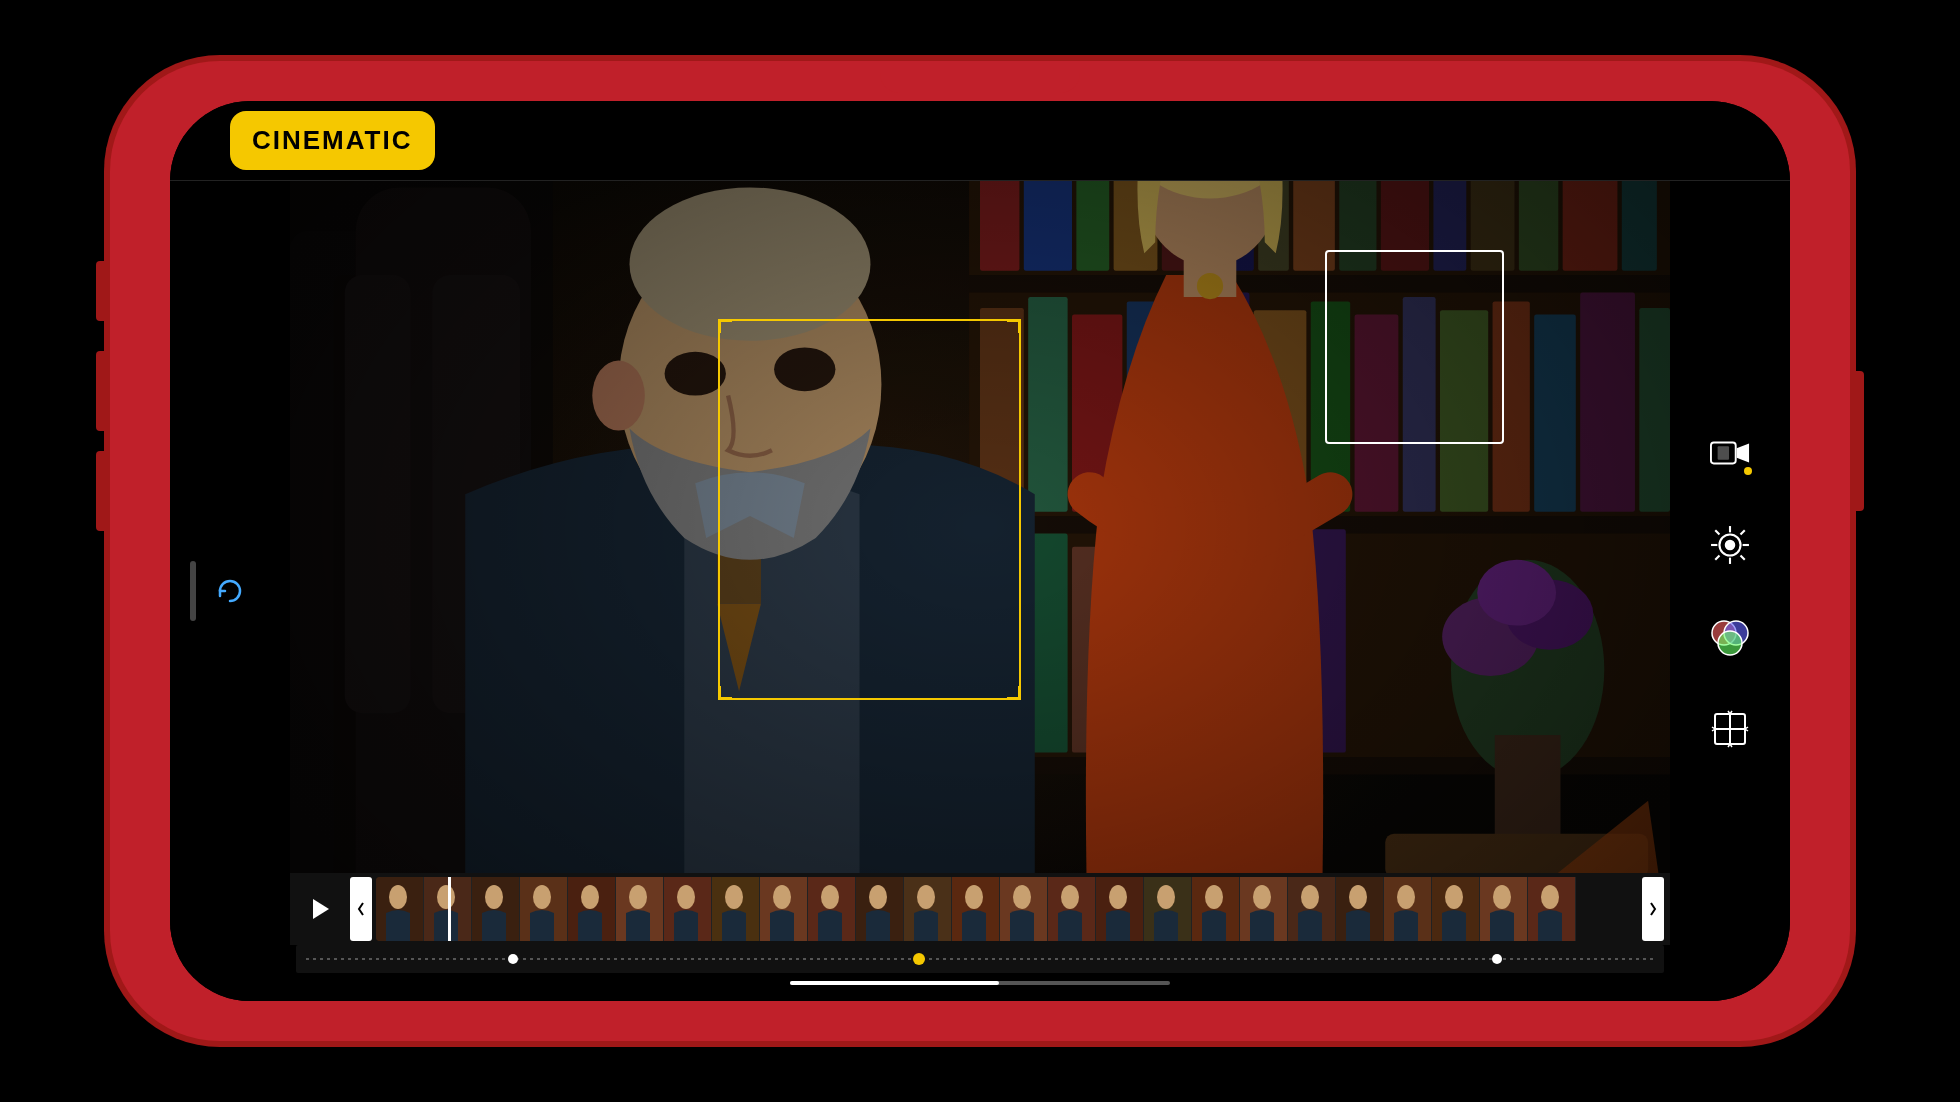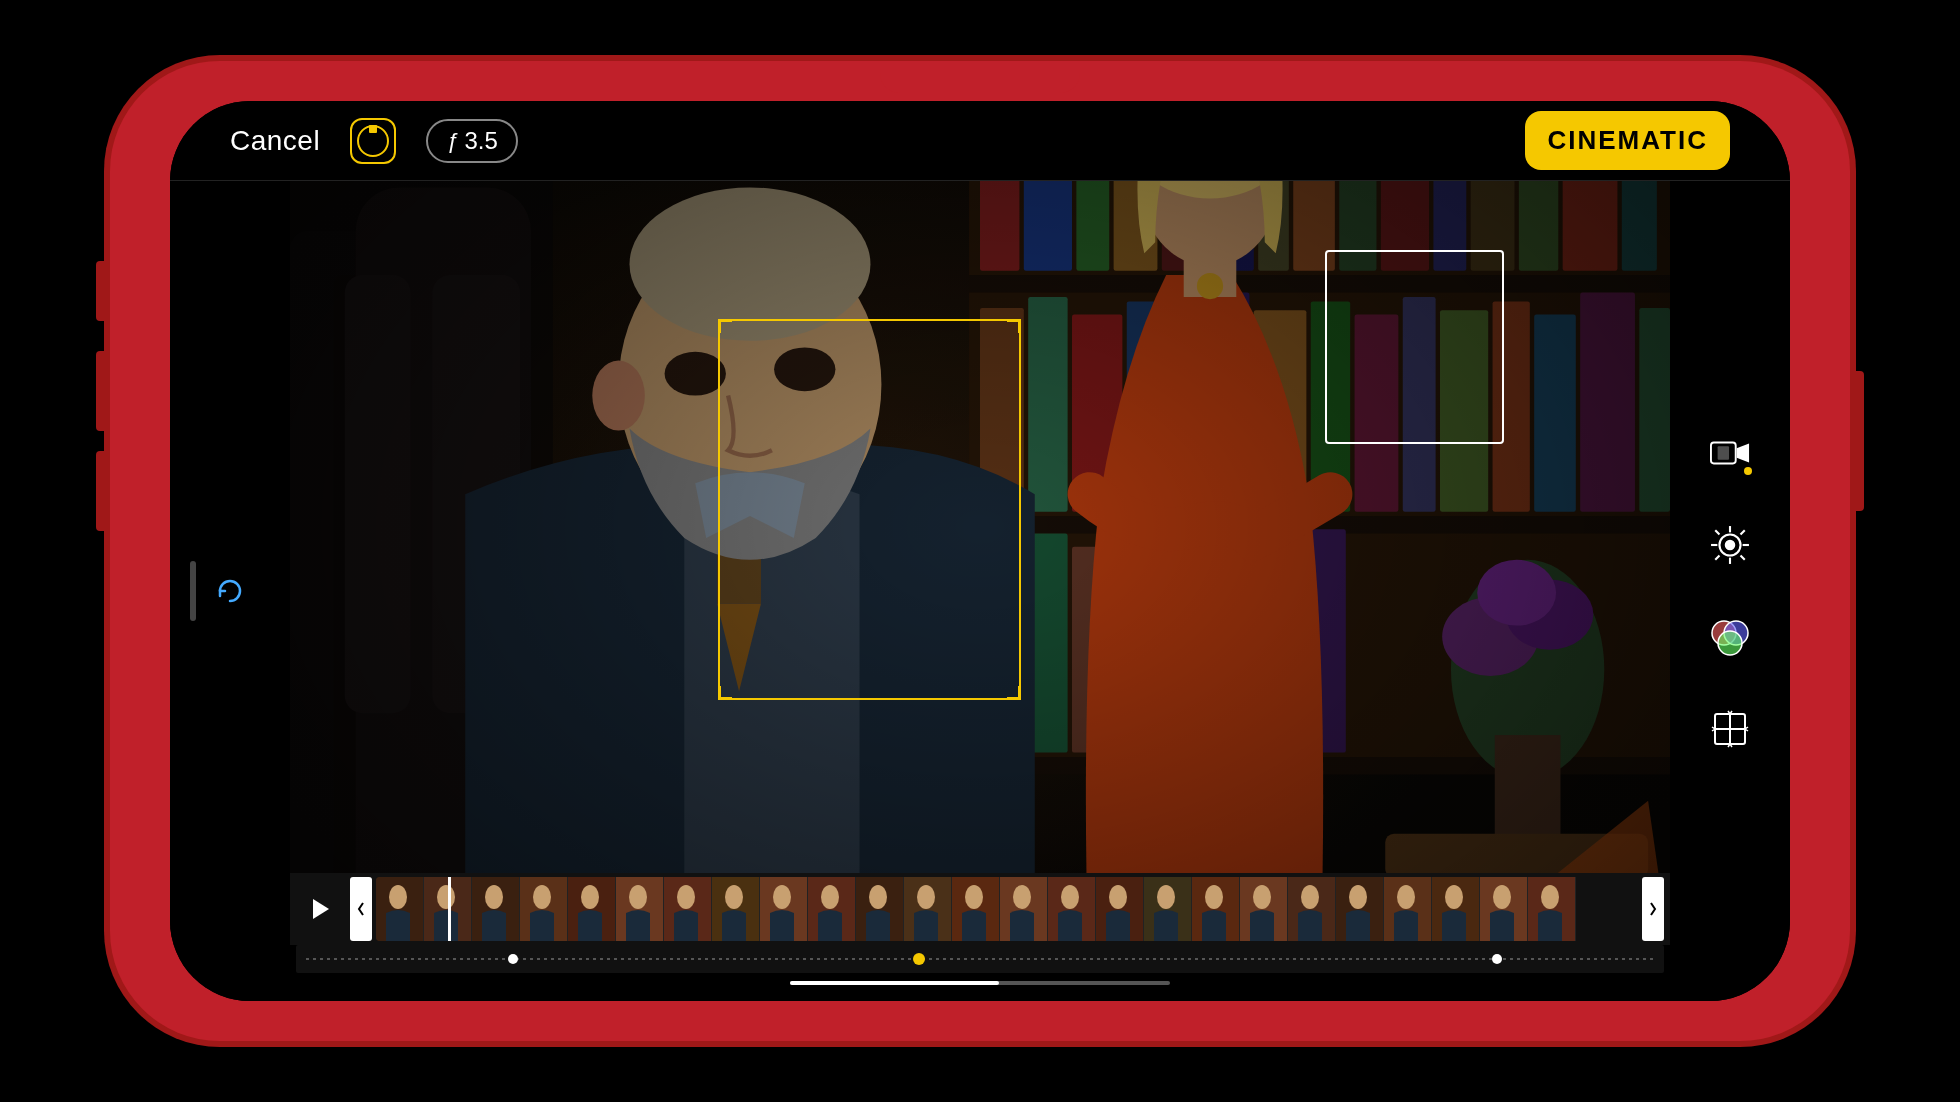--- a/index.html
+++ b/index.html
@@ -479,32 +479,20 @@
 
   <div class="btn-side-left-top"></div>
   <div class="btn-side-left-mid1"></div>
   <div class="btn-side-left-mid2"></div>
   <div class="btn-side-right"></div>
   <div class="phone-notch"></div>
 
   <div class="phone-screen">
 
     <div class="toolbar">
-      <div class="toolbar-left">
-        <span class="cancel-btn">Cancel</span>
-
-        <div class="camera-icon-btn cam-icon-outer">
-          
-        </div>
-
-        <div class="aperture-btn">
-          <span class="aperture-f">ƒ</span>
-          <span>3.5</span>
-        </div>
-      </div>
 
       <div class="cinematic-badge">CINEMATIC</div>
 
     </div>
 
     <div class="content-area">
 
       <div class="left-sidebar">
         <div class="scroll-indicator"></div>
         <div class="rotate-btn">

